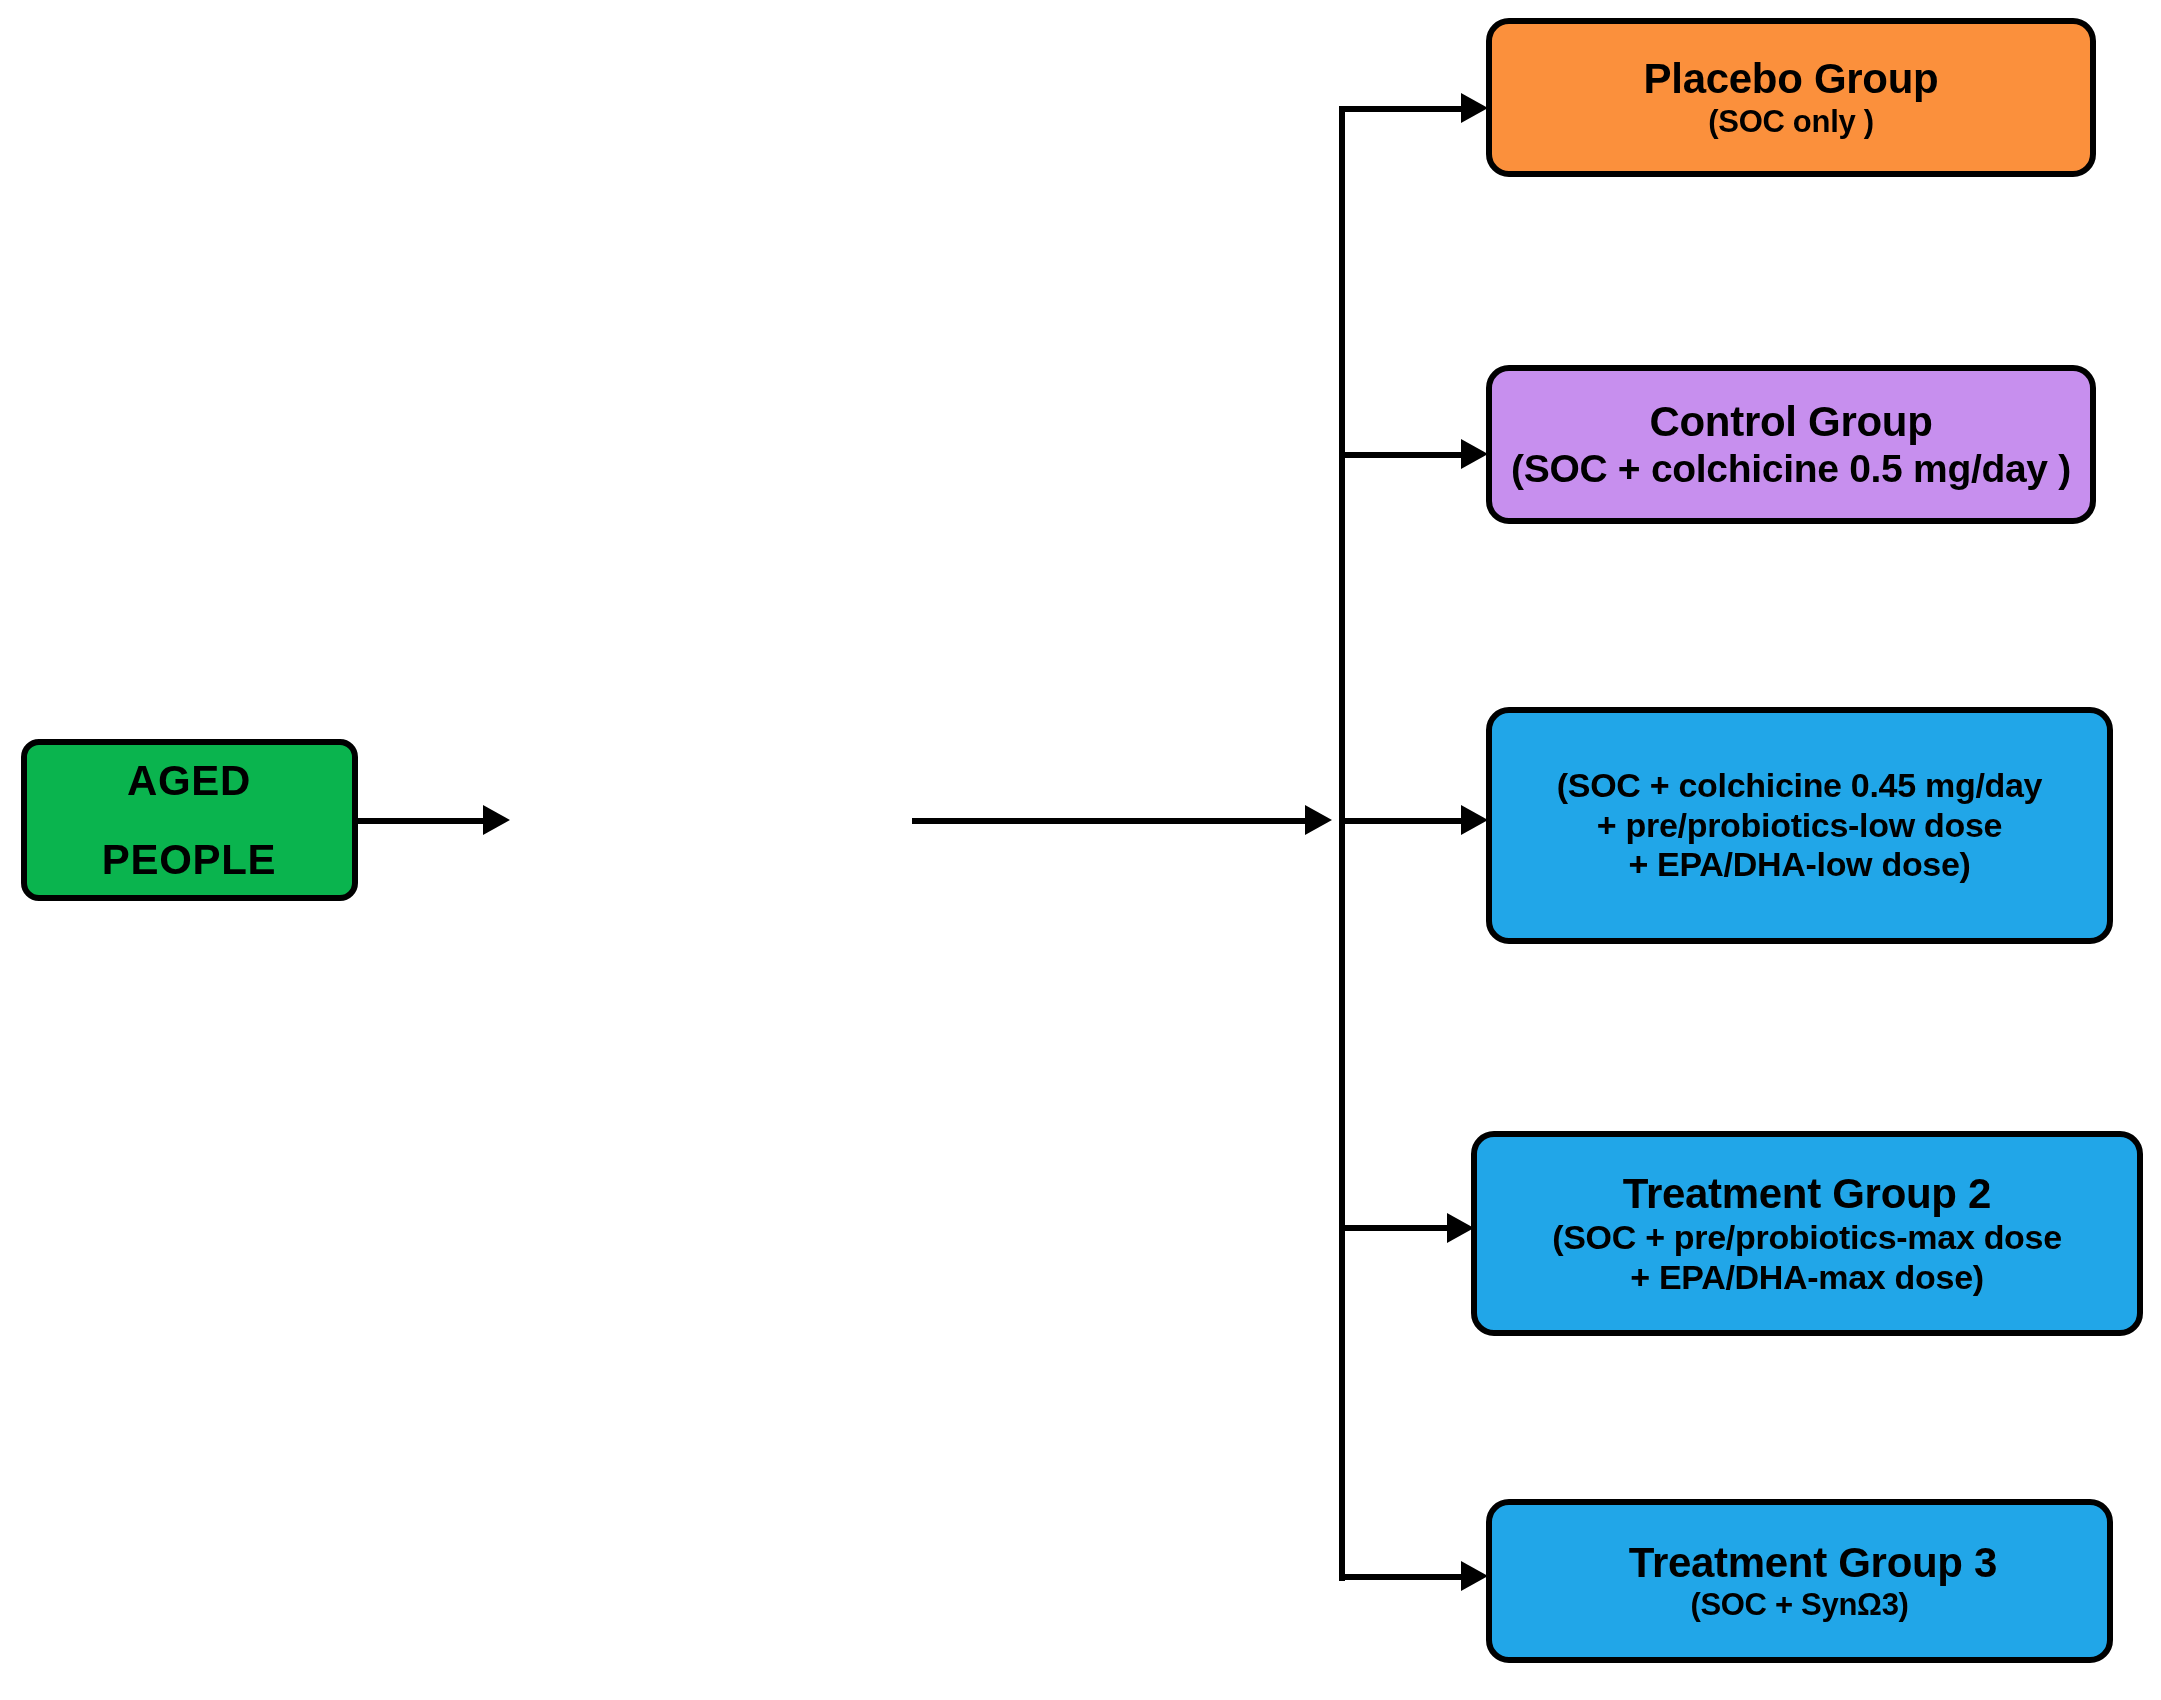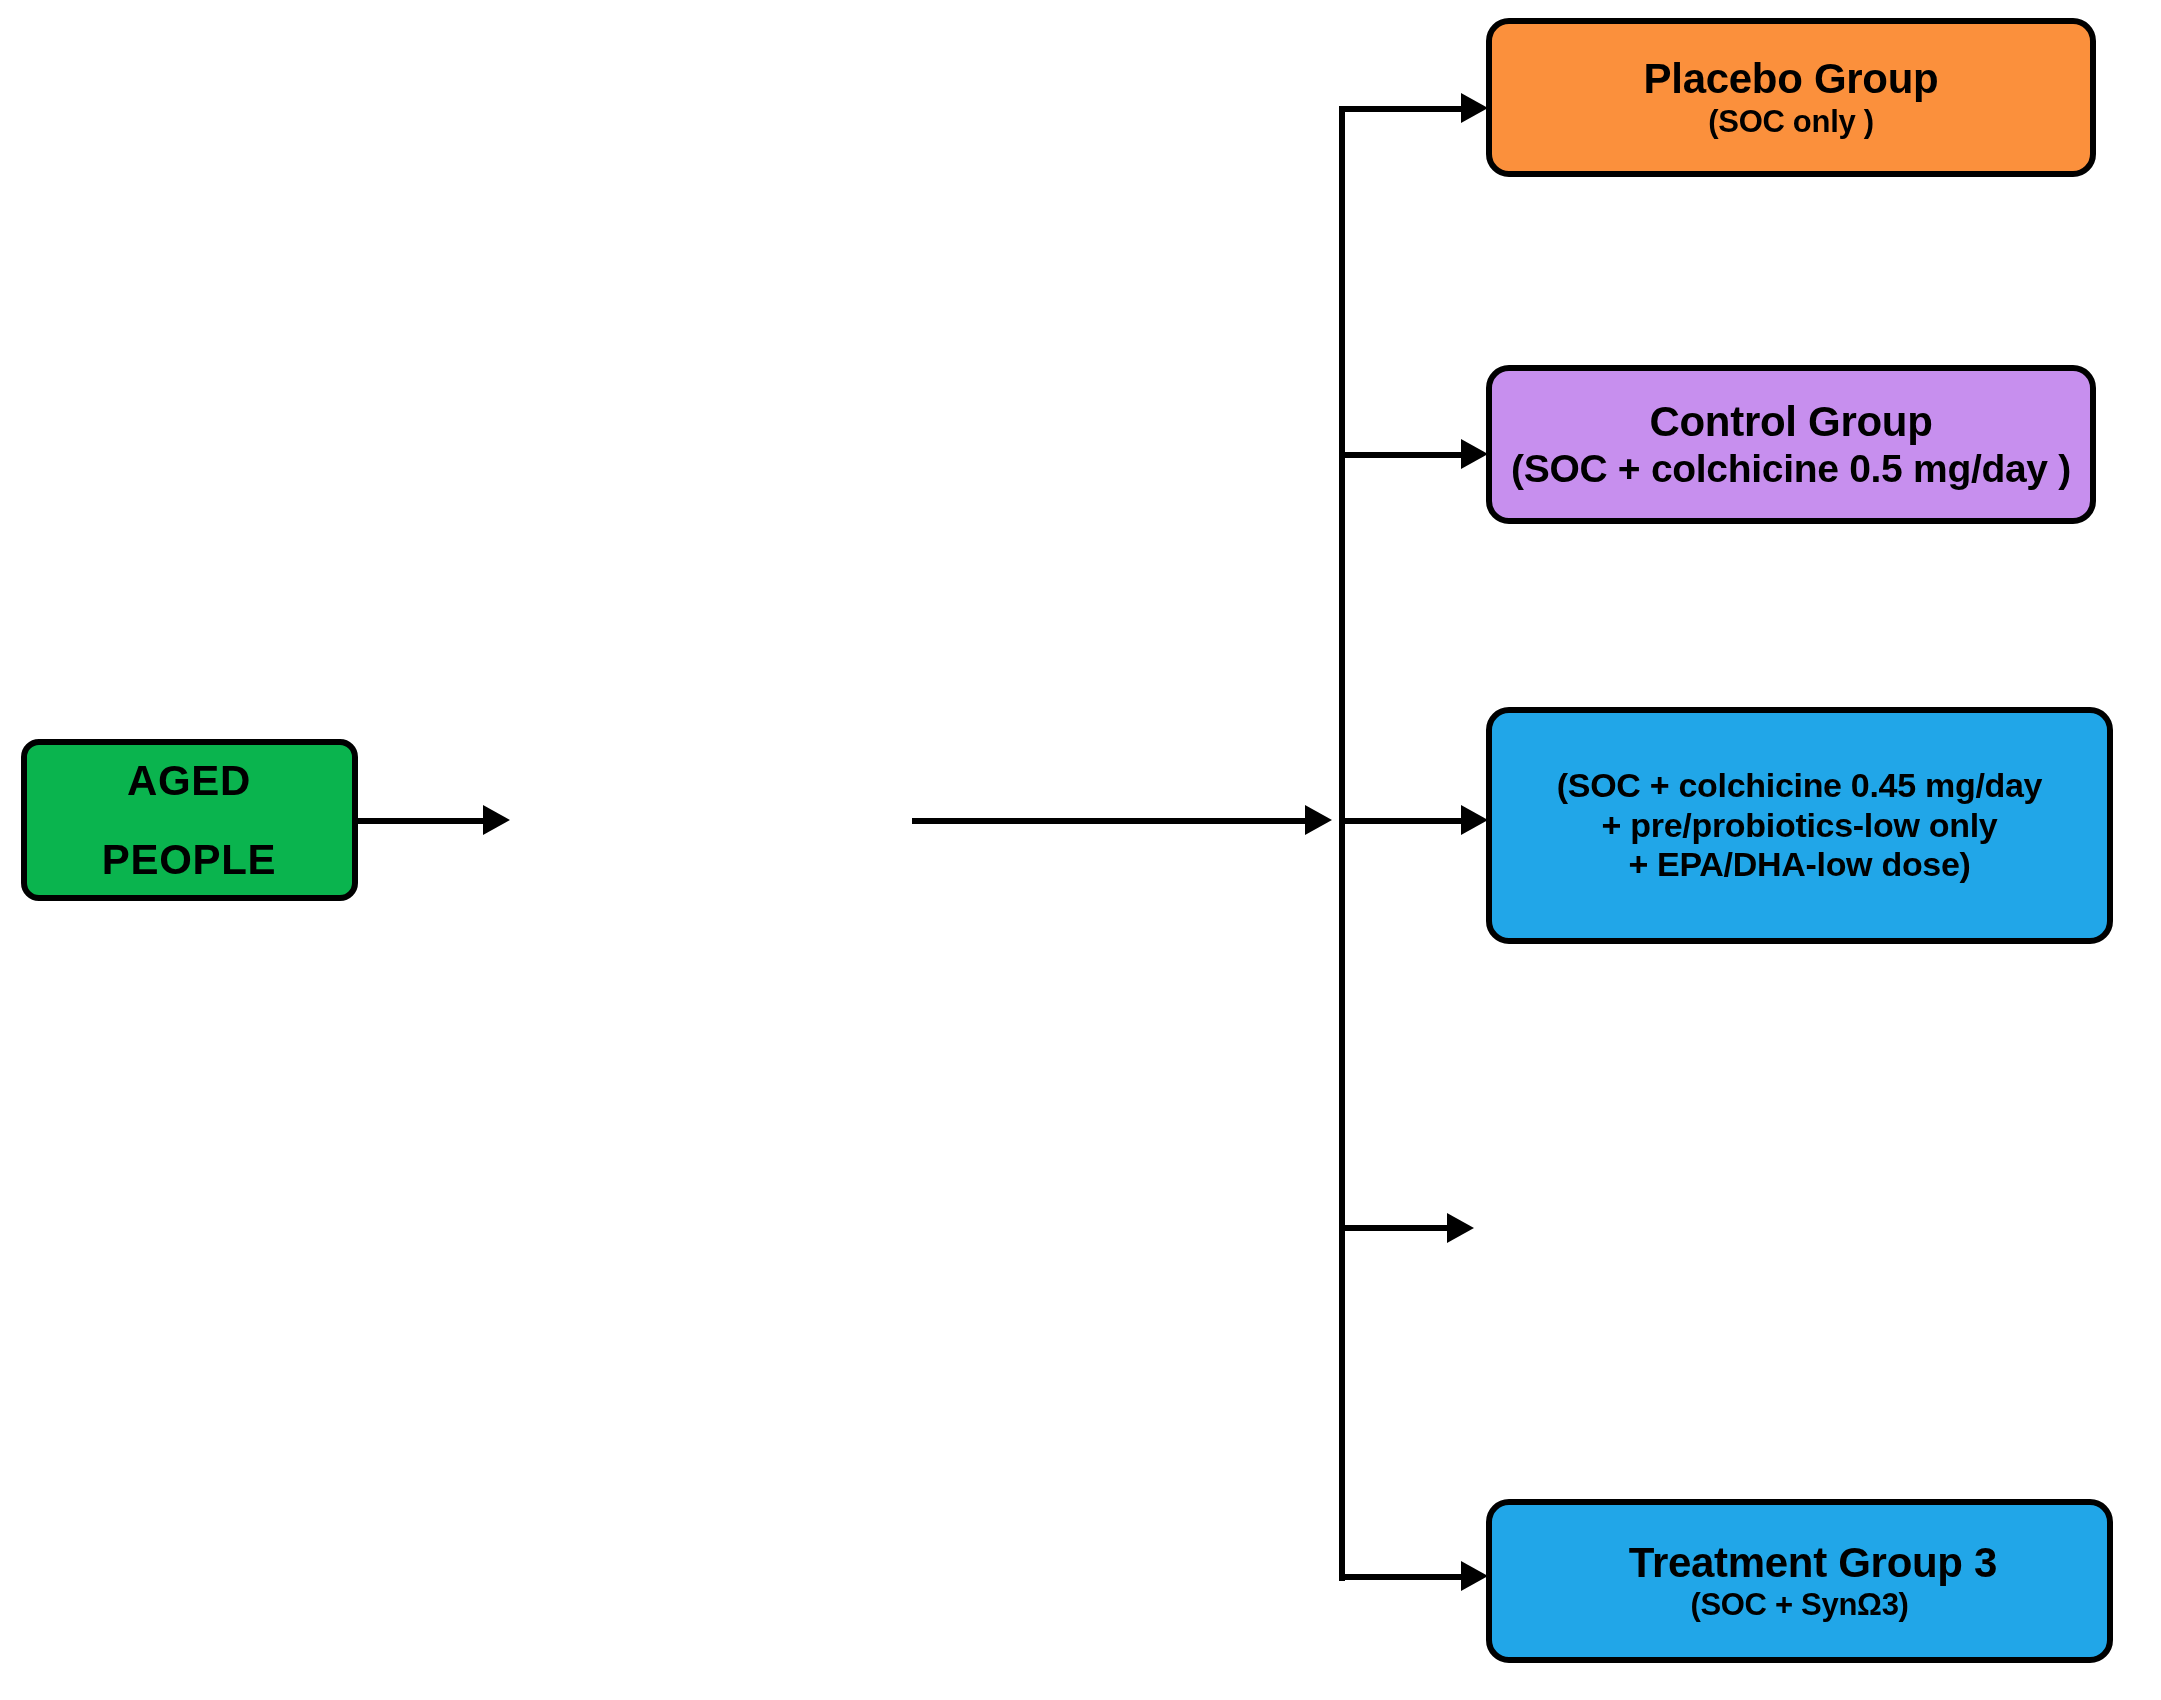--- a/index.html
+++ b/index.html
@@ -144,24 +144,29 @@
     <span class="sub">(SOC only )</span>
   </div>
 
   <div class="node" id="node-control">
     <span class="title">Control Group</span>
     <span class="sub">(SOC + colchicine 0.5 mg/day )</span>
   </div>
 
   <div class="node" id="node-tg1">
     <span class="sub">(SOC + colchicine 0.45 mg/day</span>
-    <span class="sub">+ pre/probiotics-low only</span>
+    <span class="sub">+ pre/probiotics-low dose</span>
     <span class="sub">+ EPA/DHA-low dose)</span>
   </div>
 
+  <div class="node" id="node-tg2">
+    <span class="title">Treatment Group 2</span>
+    <span class="sub">(SOC + pre/probiotics-max dose</span>
+    <span class="sub">+ EPA/DHA-max dose)</span>
+  </div>
 
   <div class="node" id="node-tg3">
     <span class="title">Treatment Group 3</span>
     <span class="sub"><span>(SOC + Syn</span><span class="omega-pair">Ω</span><span class="o3">3)</span></span>
   </div>
 
   <div class="line-h" style="left:358px; top:818px; width:128px;"></div>
   <div class="arrow-head" style="left:483px; top:805px;"></div>
 
   <div class="line-h" style="left:912px; top:818px; width:396px;"></div>

